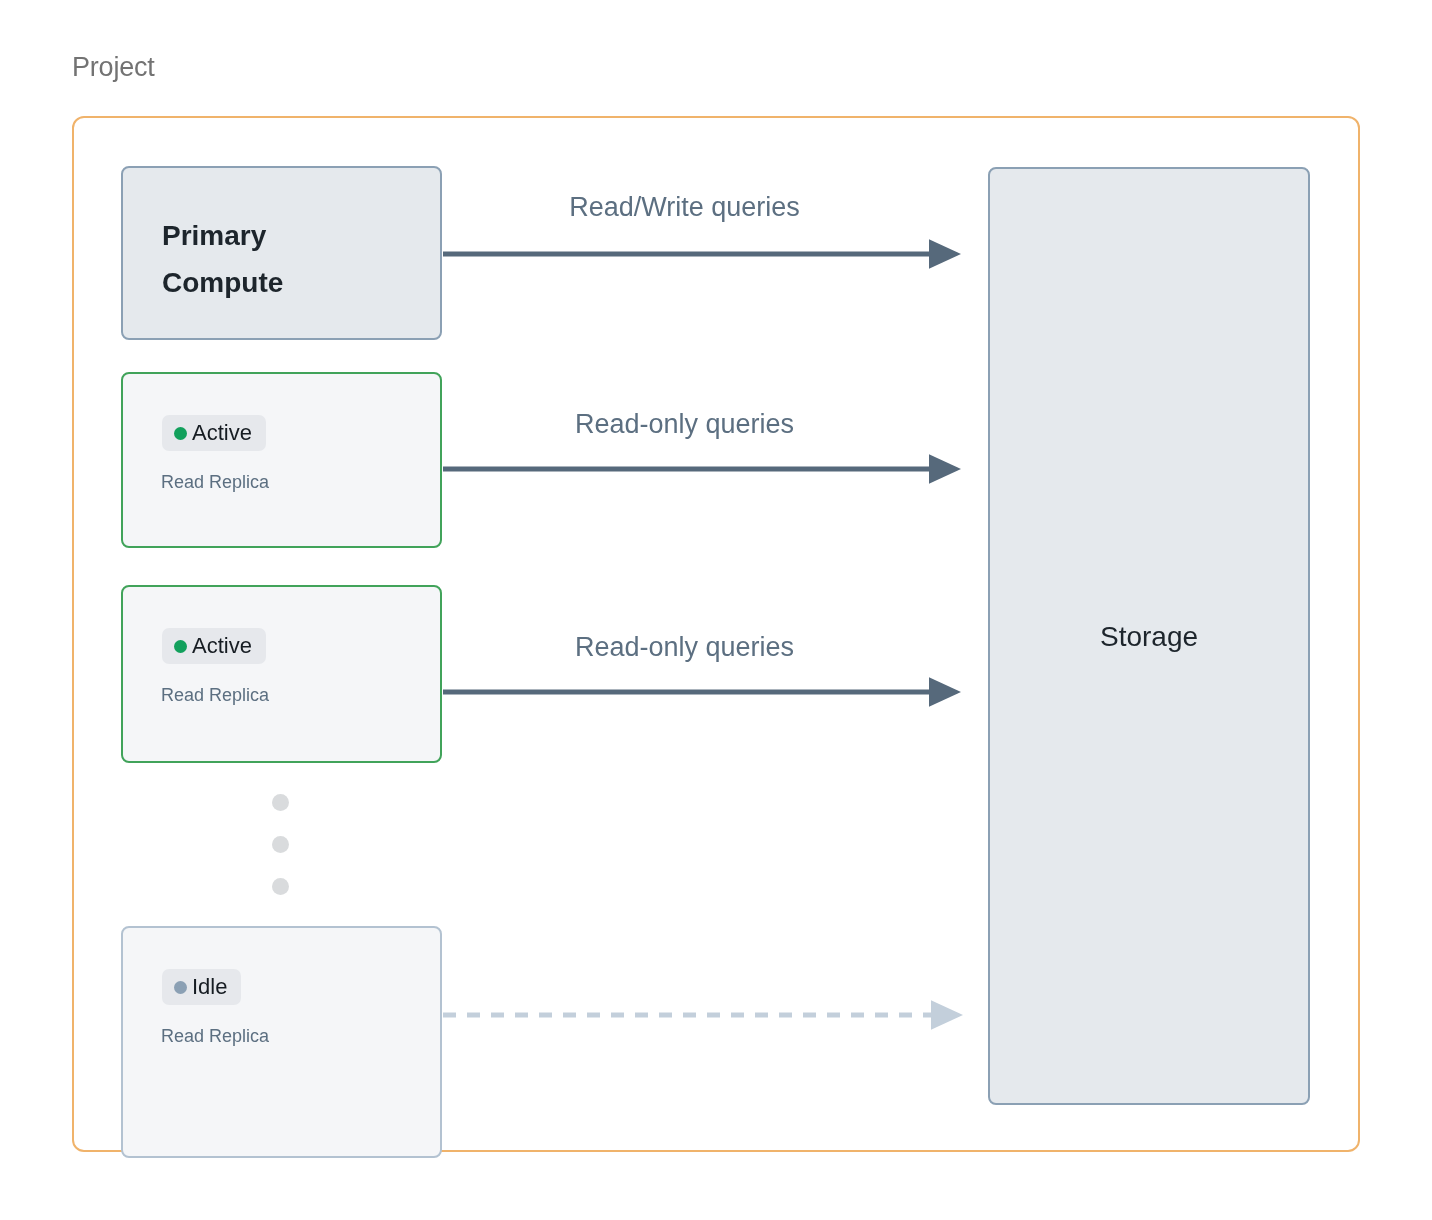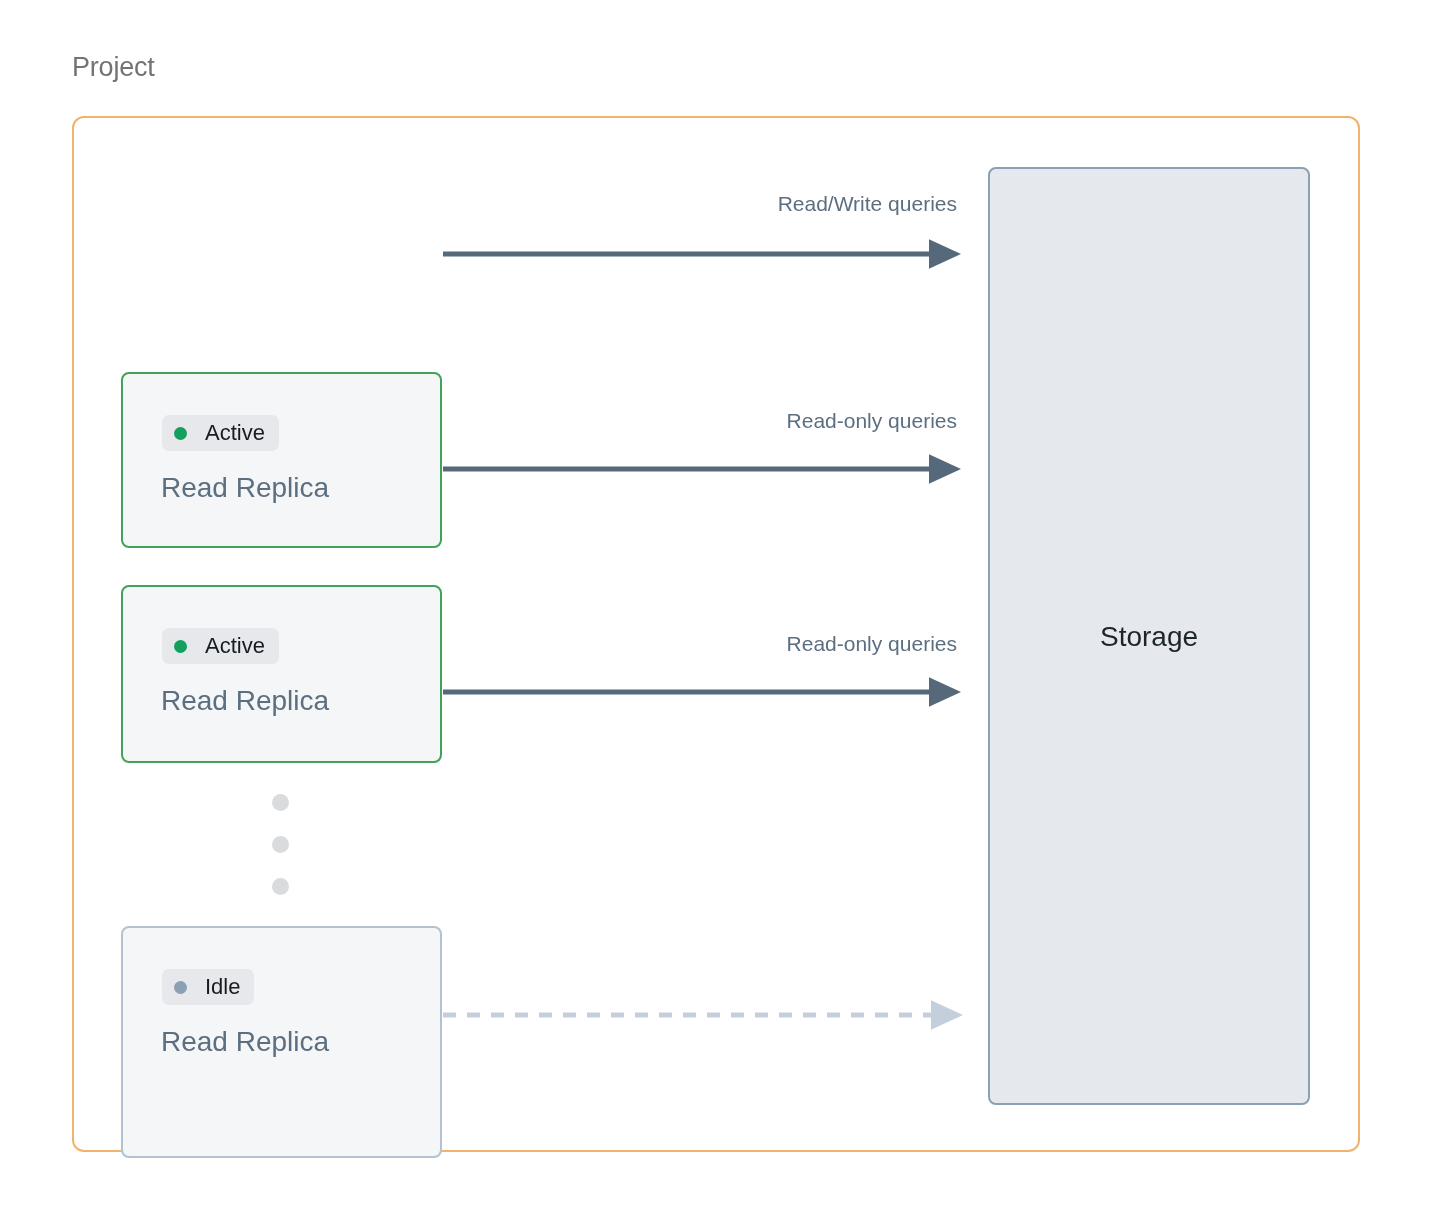--- a/index.html
+++ b/index.html
@@ -111,67 +111,67 @@
     font-weight: normal;
     color: #1d252c;
   }
 
   .badge {
     position: absolute;
     left: 39px;
     top: 41px;
     display: inline-flex;
     align-items: center;
-    gap: 18px;
+    gap: 5px;
     background: #e6e8ec;
     border-radius: 7px;
     padding: 7px 14px 7px 12px;
     font-size: 22px;
     color: #161c22;
     line-height: 1;
   }
   .badge .dot {
     width: 13px;
     height: 13px;
     border-radius: 50%;
     flex: 0 0 auto;
   }
   .badge .dot.green { background: #12a05c; }
   .badge .dot.gray  { background: #8ba0b4; }
 
   .replica-name {
     position: absolute;
     left: 38px;
     top: 98px;
-    font-size: 28px;
+    font-size: 18px;
     color: #5c6f81;
     white-space: nowrap;
   }
 
   
   .ellipsis-dot {
     position: absolute;
     left: 272px;
     width: 17px;
     height: 17px;
     border-radius: 50%;
     background: #d9dbdd;
   }
   .ellipsis-dot.d1 { top: 794px; }
   .ellipsis-dot.d2 { top: 836px; }
   .ellipsis-dot.d3 { top: 878px; }
 
   
   .arrow-label {
     position: absolute;
-    font-size: 21px;
+    font-size: 27px;
     color: #5c6f81;
     white-space: nowrap;
-    text-align: right;
-    left: 444px;
+    text-align: center;
+    left: 428px;
     width: 513px;
   }
   .label-1 { top: 192px; }
   .label-2 { top: 409px; }
   .label-3 { top: 632px; }
 
   svg.arrows {
     position: absolute;
     left: 0; top: 0;
     width: 1432px;
@@ -201,20 +201,24 @@
 
     <line x1="443" y1="254" x2="931" y2="254" stroke="#56697b" stroke-width="5" marker-end="url(#head-solid)"></line>
 
     <line x1="443" y1="469" x2="931" y2="469" stroke="#56697b" stroke-width="5" marker-end="url(#head-solid)"></line>
 
     <line x1="443" y1="692" x2="931" y2="692" stroke="#56697b" stroke-width="5" marker-end="url(#head-solid)"></line>
 
     <line x1="443" y1="1015" x2="933" y2="1015" stroke="#c3cfdb" stroke-width="5" stroke-dasharray="13 11" marker-end="url(#head-dashed)"></line>
   </svg>
 
+  <div class="node node-primary">
+    <div class="primary-label">Primary
+Compute</div>
+  </div>
 
   <div class="node node-replica active replica-1">
     <div class="badge">
       <span class="dot green"></span>
       <span>Active</span>
     </div>
     <div class="replica-name">Read Replica</div>
   </div>
 
   <div class="node node-replica active replica-2">

